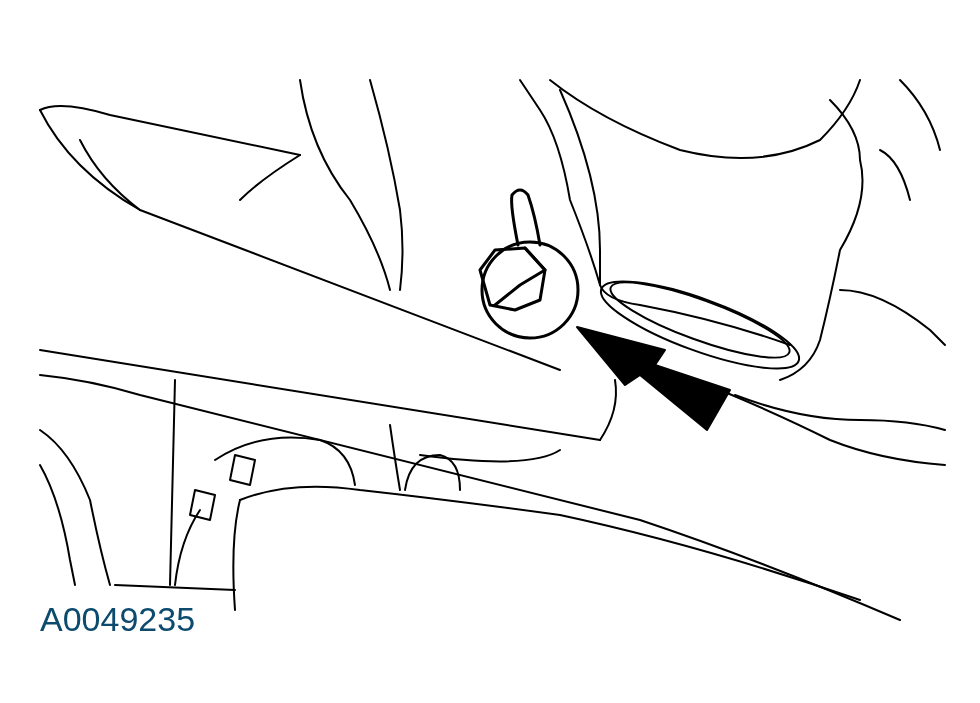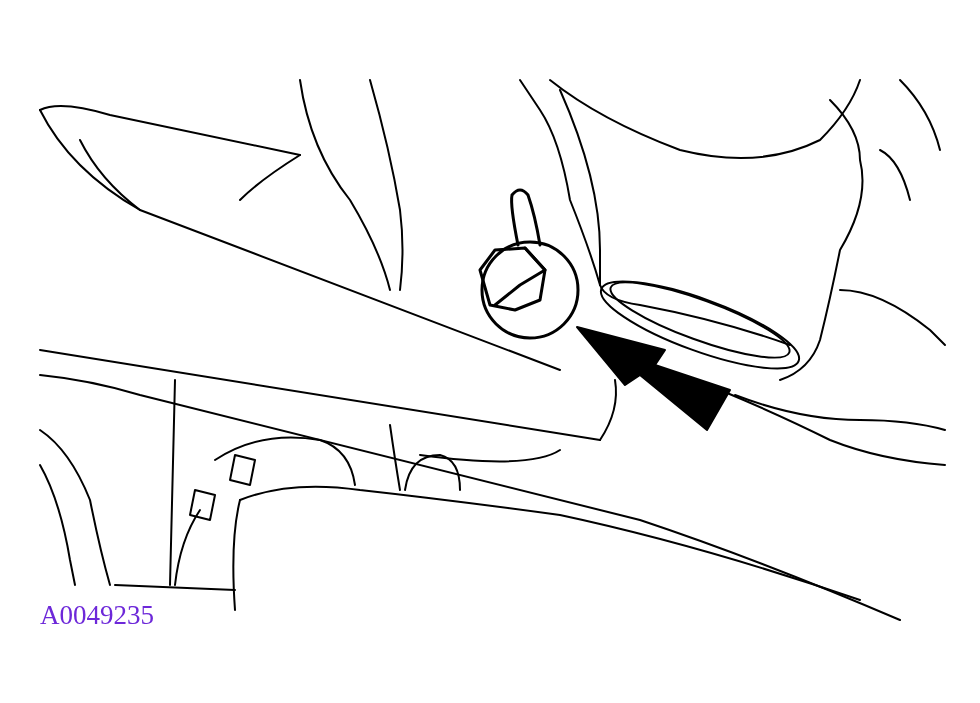--- a/index.html
+++ b/index.html
@@ -1,18 +1,18 @@
 <!DOCTYPE html>
 <html><head>
   <meta charset="utf-8">
   <style>
     html, body { margin:0; padding:0; background:#fff; }
     body { width:980px; height:703px; position:relative; overflow:hidden; }
     svg { position:absolute; left:0; top:0; }
-    .lbl { position:absolute; left:40px; top:600px; font-family:Liberation Serif, serif; font-size:27px; color:#6d28d9; }
+    .lbl { position:absolute; left:40px; top:600px; font-family:Liberation Sans, sans-serif; font-size:34px; color:#0c4a6e; }
   </style>
 </head>
 <body>
 
 <svg width="980" height="703" viewBox="0 0 980 703" fill="none" stroke="#000" stroke-width="2" stroke-linecap="round" stroke-linejoin="round">
   <g>
     <path d="M40 110 Q60 100 110 115 L300 155"></path>
     <path d="M40 110 Q70 170 140 210 L560 370"></path>
     <path d="M300 155 Q260 180 240 200"></path>
     <path d="M300 80 Q310 150 350 200 Q380 250 390 290"></path>

